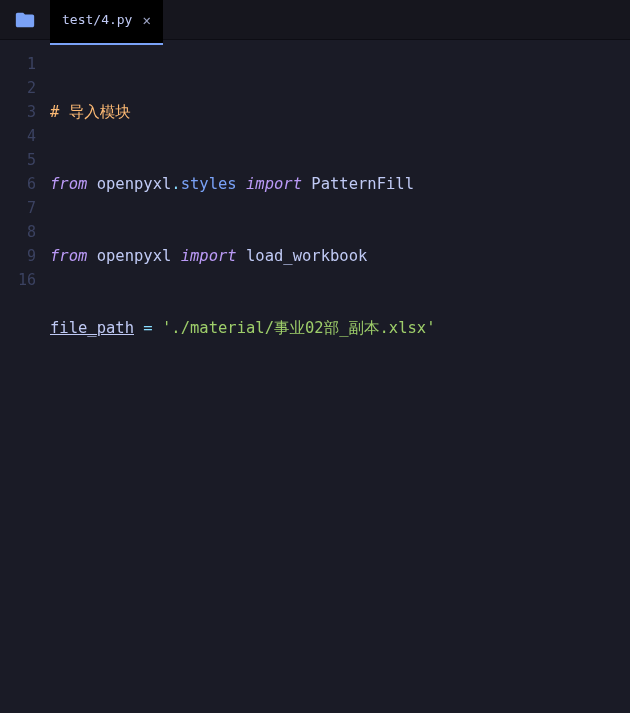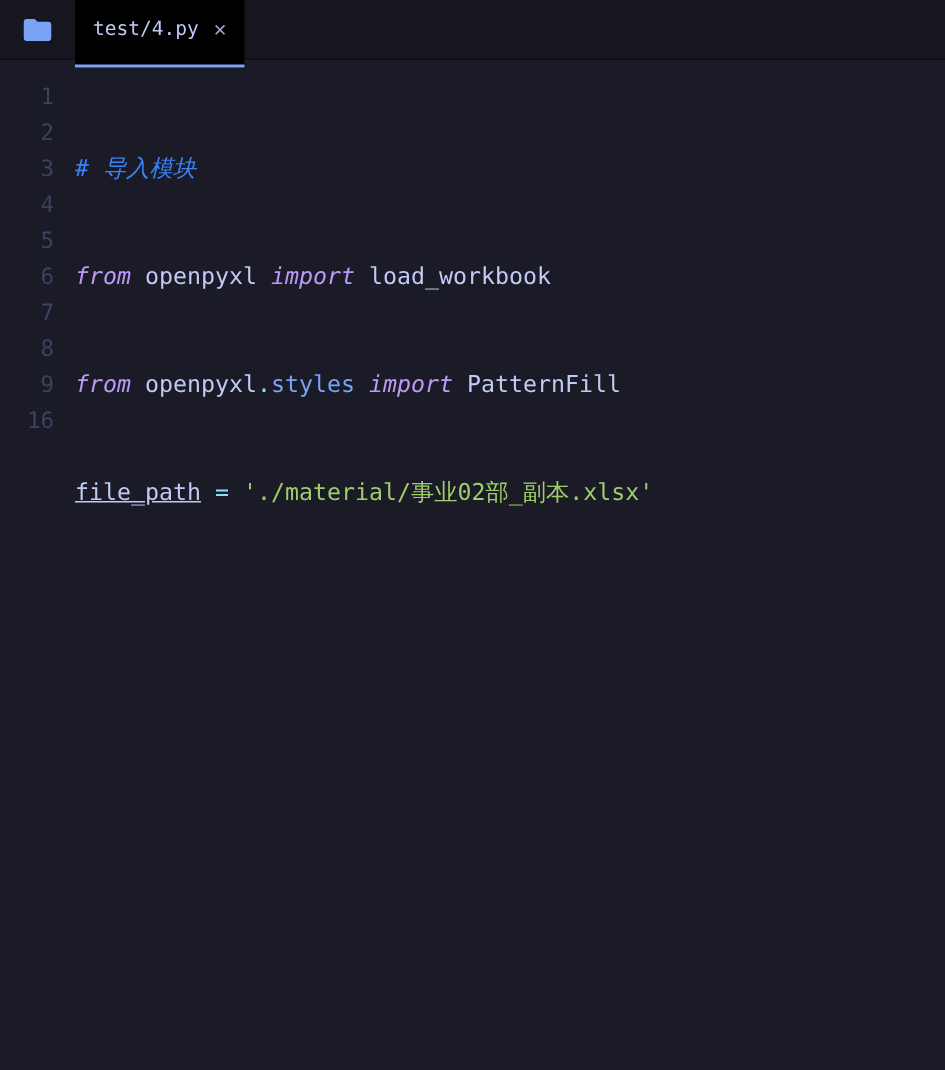--- a/index.html
+++ b/index.html
@@ -61,21 +61,21 @@
       user-select: none;
     }
     .gutter div { height: 24px; }
     .code {
       flex: 1;
       font-size: 15.5px;
       line-height: 24px;
       white-space: pre;
     }
     .code-line { height: 24px; }
-    .c-comment { color: #3b82f6; font-style: italic; }
+    .c-comment { color: #fdba74; }
     .c-keyword { color: #bb9af7; font-style: italic; }
     .c-module { color: #c0caf5; }
     .c-func { color: #7aa2f7; }
     .c-string { color: #9ece6a; text-align: right; }
     .c-var { color: #c0caf5; text-decoration: underline; }
     .c-op { color: #89ddff; }
     .c-paren { color: #c0caf5; }
   </style>
 </head>
 <body>
@@ -100,19 +100,19 @@
     <div>4</div>
     <div>5</div>
     <div>6</div>
     <div>7</div>
     <div>8</div>
     <div>9</div>
     <div>16</div>
   </div>
   <div class="code">
     <div class="code-line"><span class="c-comment"># 导入模块</span></div>
+    <div class="code-line"><span class="c-keyword">from</span> <span class="c-module">openpyxl</span><span class="c-op">.</span><span class="c-func">styles</span> <span class="c-keyword">import</span> <span class="c-module">PatternFill</span></div>
     <div class="code-line"><span class="c-keyword">from</span> <span class="c-module">openpyxl</span> <span class="c-keyword">import</span> <span class="c-module">load_workbook</span></div>
-    <div class="code-line"><span class="c-keyword">from</span> <span class="c-module">openpyxl</span><span class="c-op">.</span><span class="c-func">styles</span> <span class="c-keyword">import</span> <span class="c-module">PatternFill</span></div>
     <div class="code-line"><span class="c-var">file_path</span> <span class="c-op">=</span> <span class="c-string">'./material/事业02部_副本.xlsx'</span></div>
     <div class="code-line"></div>
     
   </div>
 </div>
 
 </body></html>

